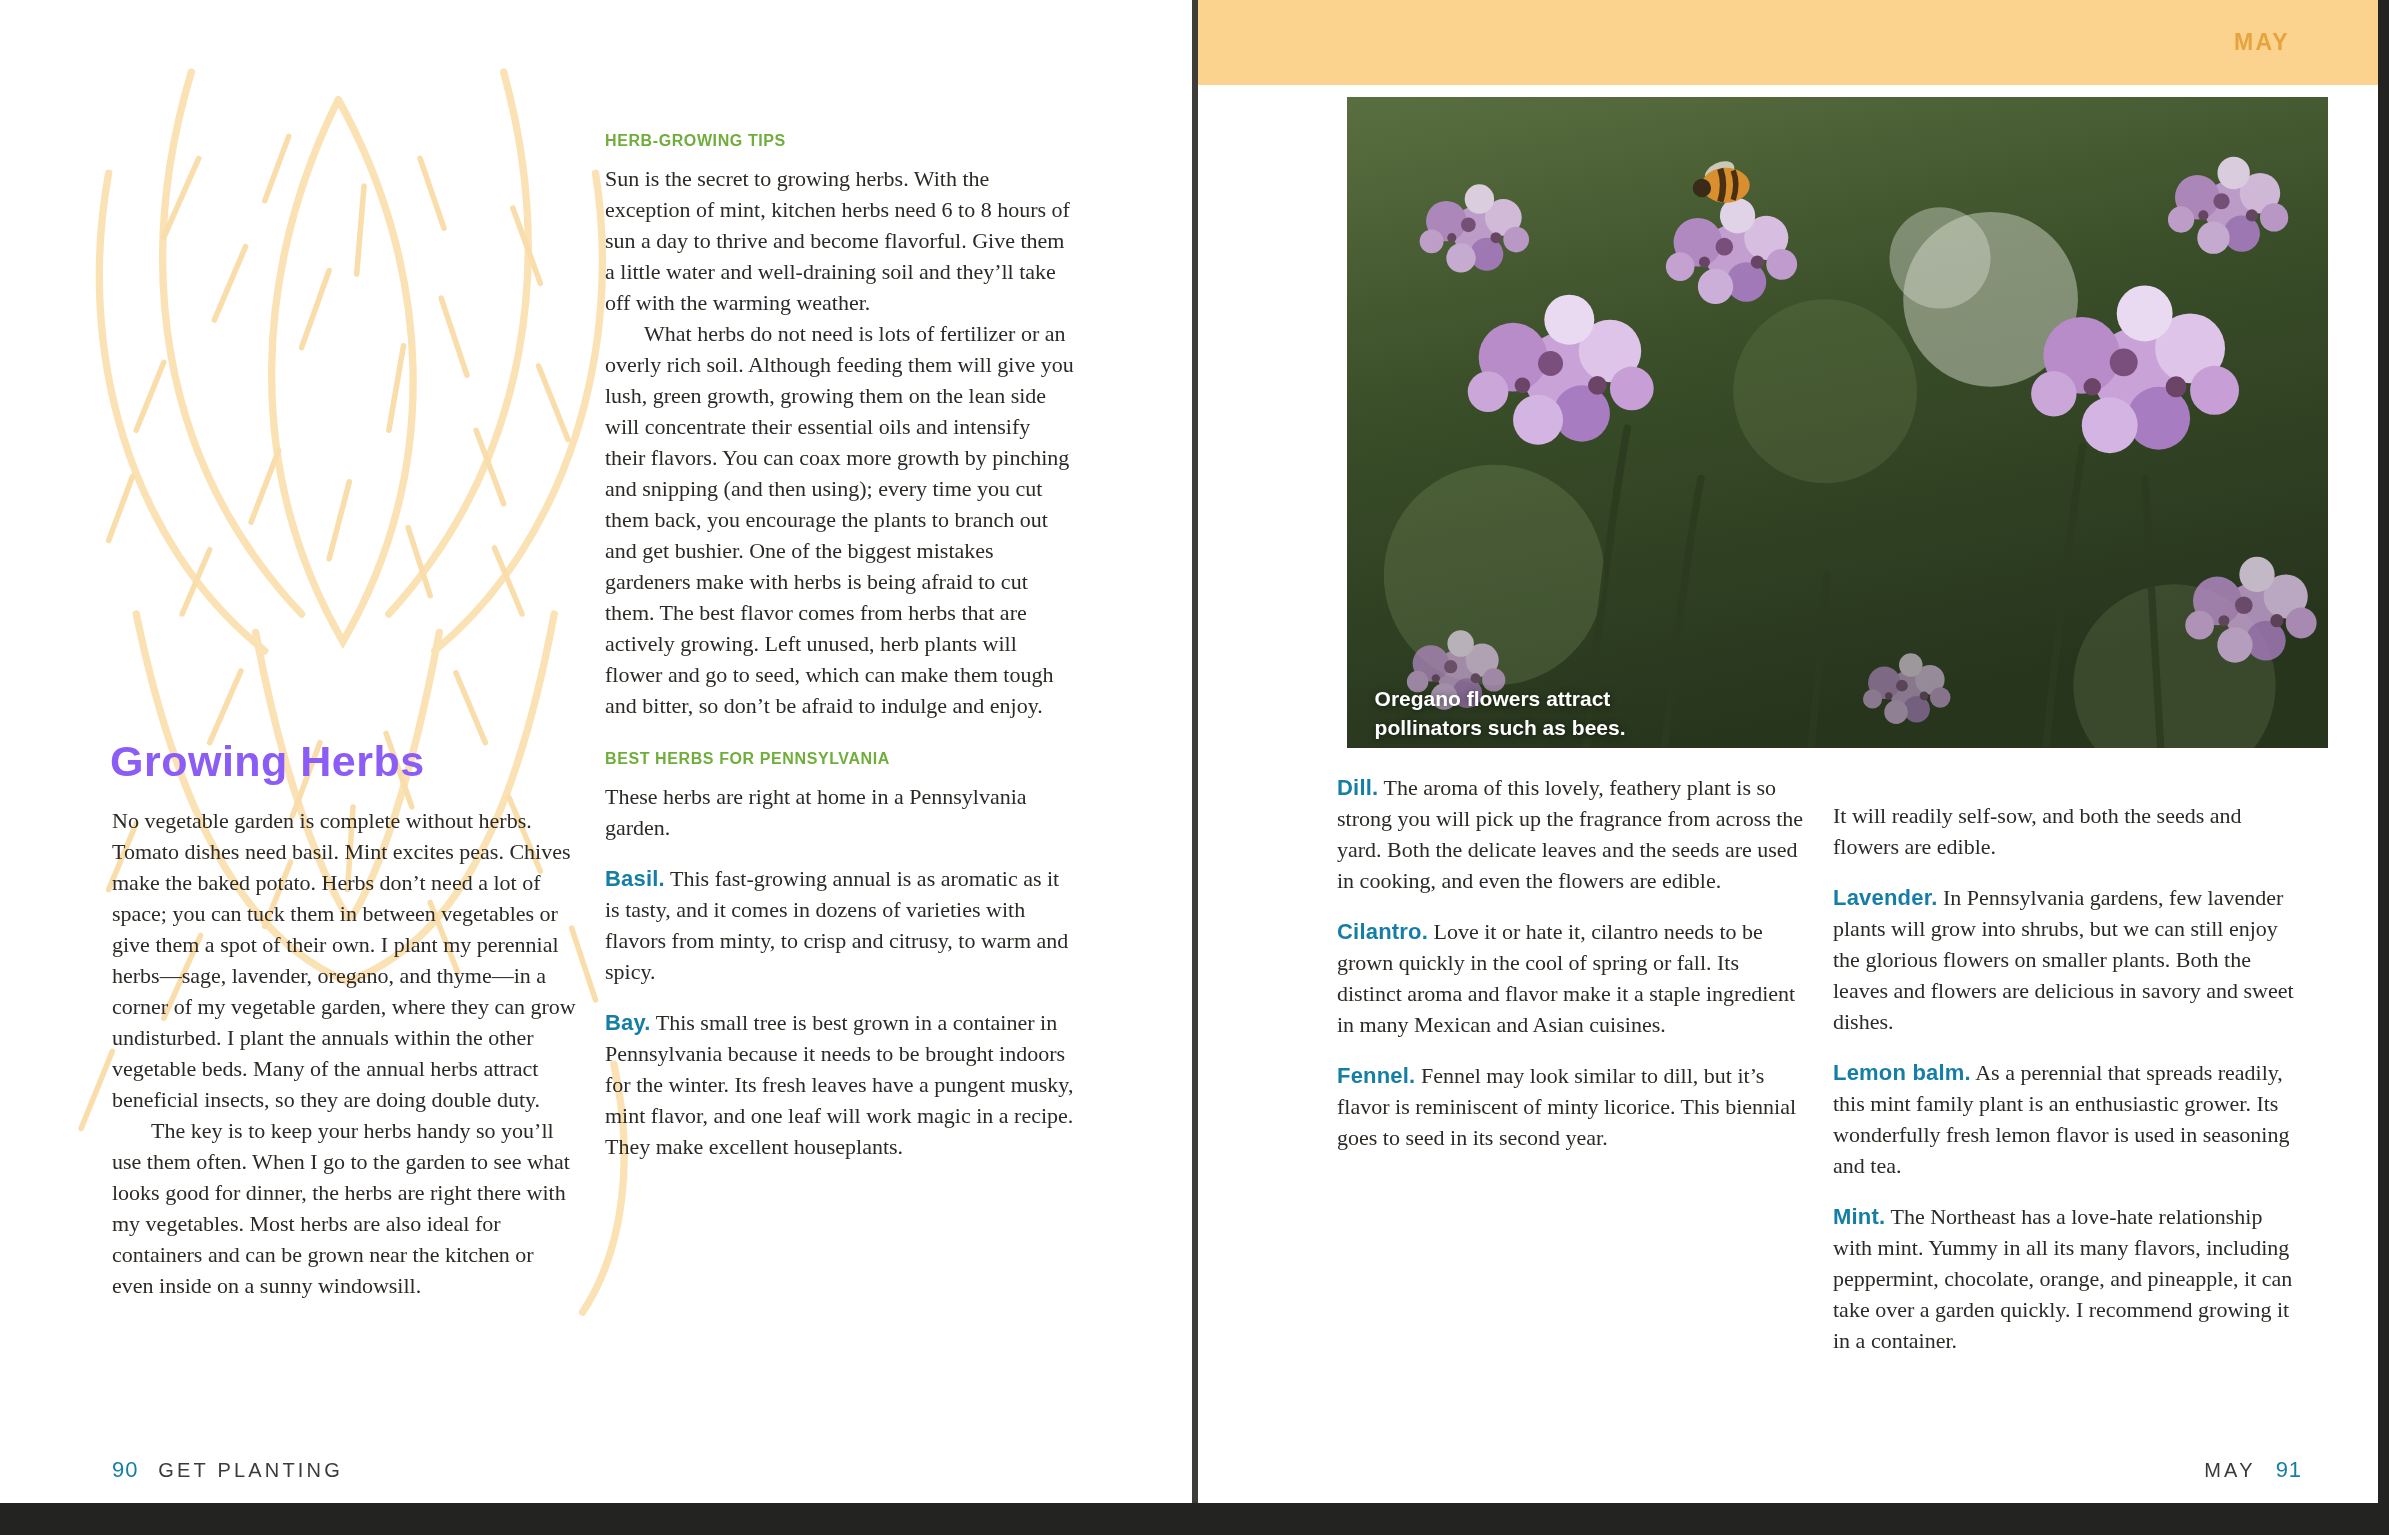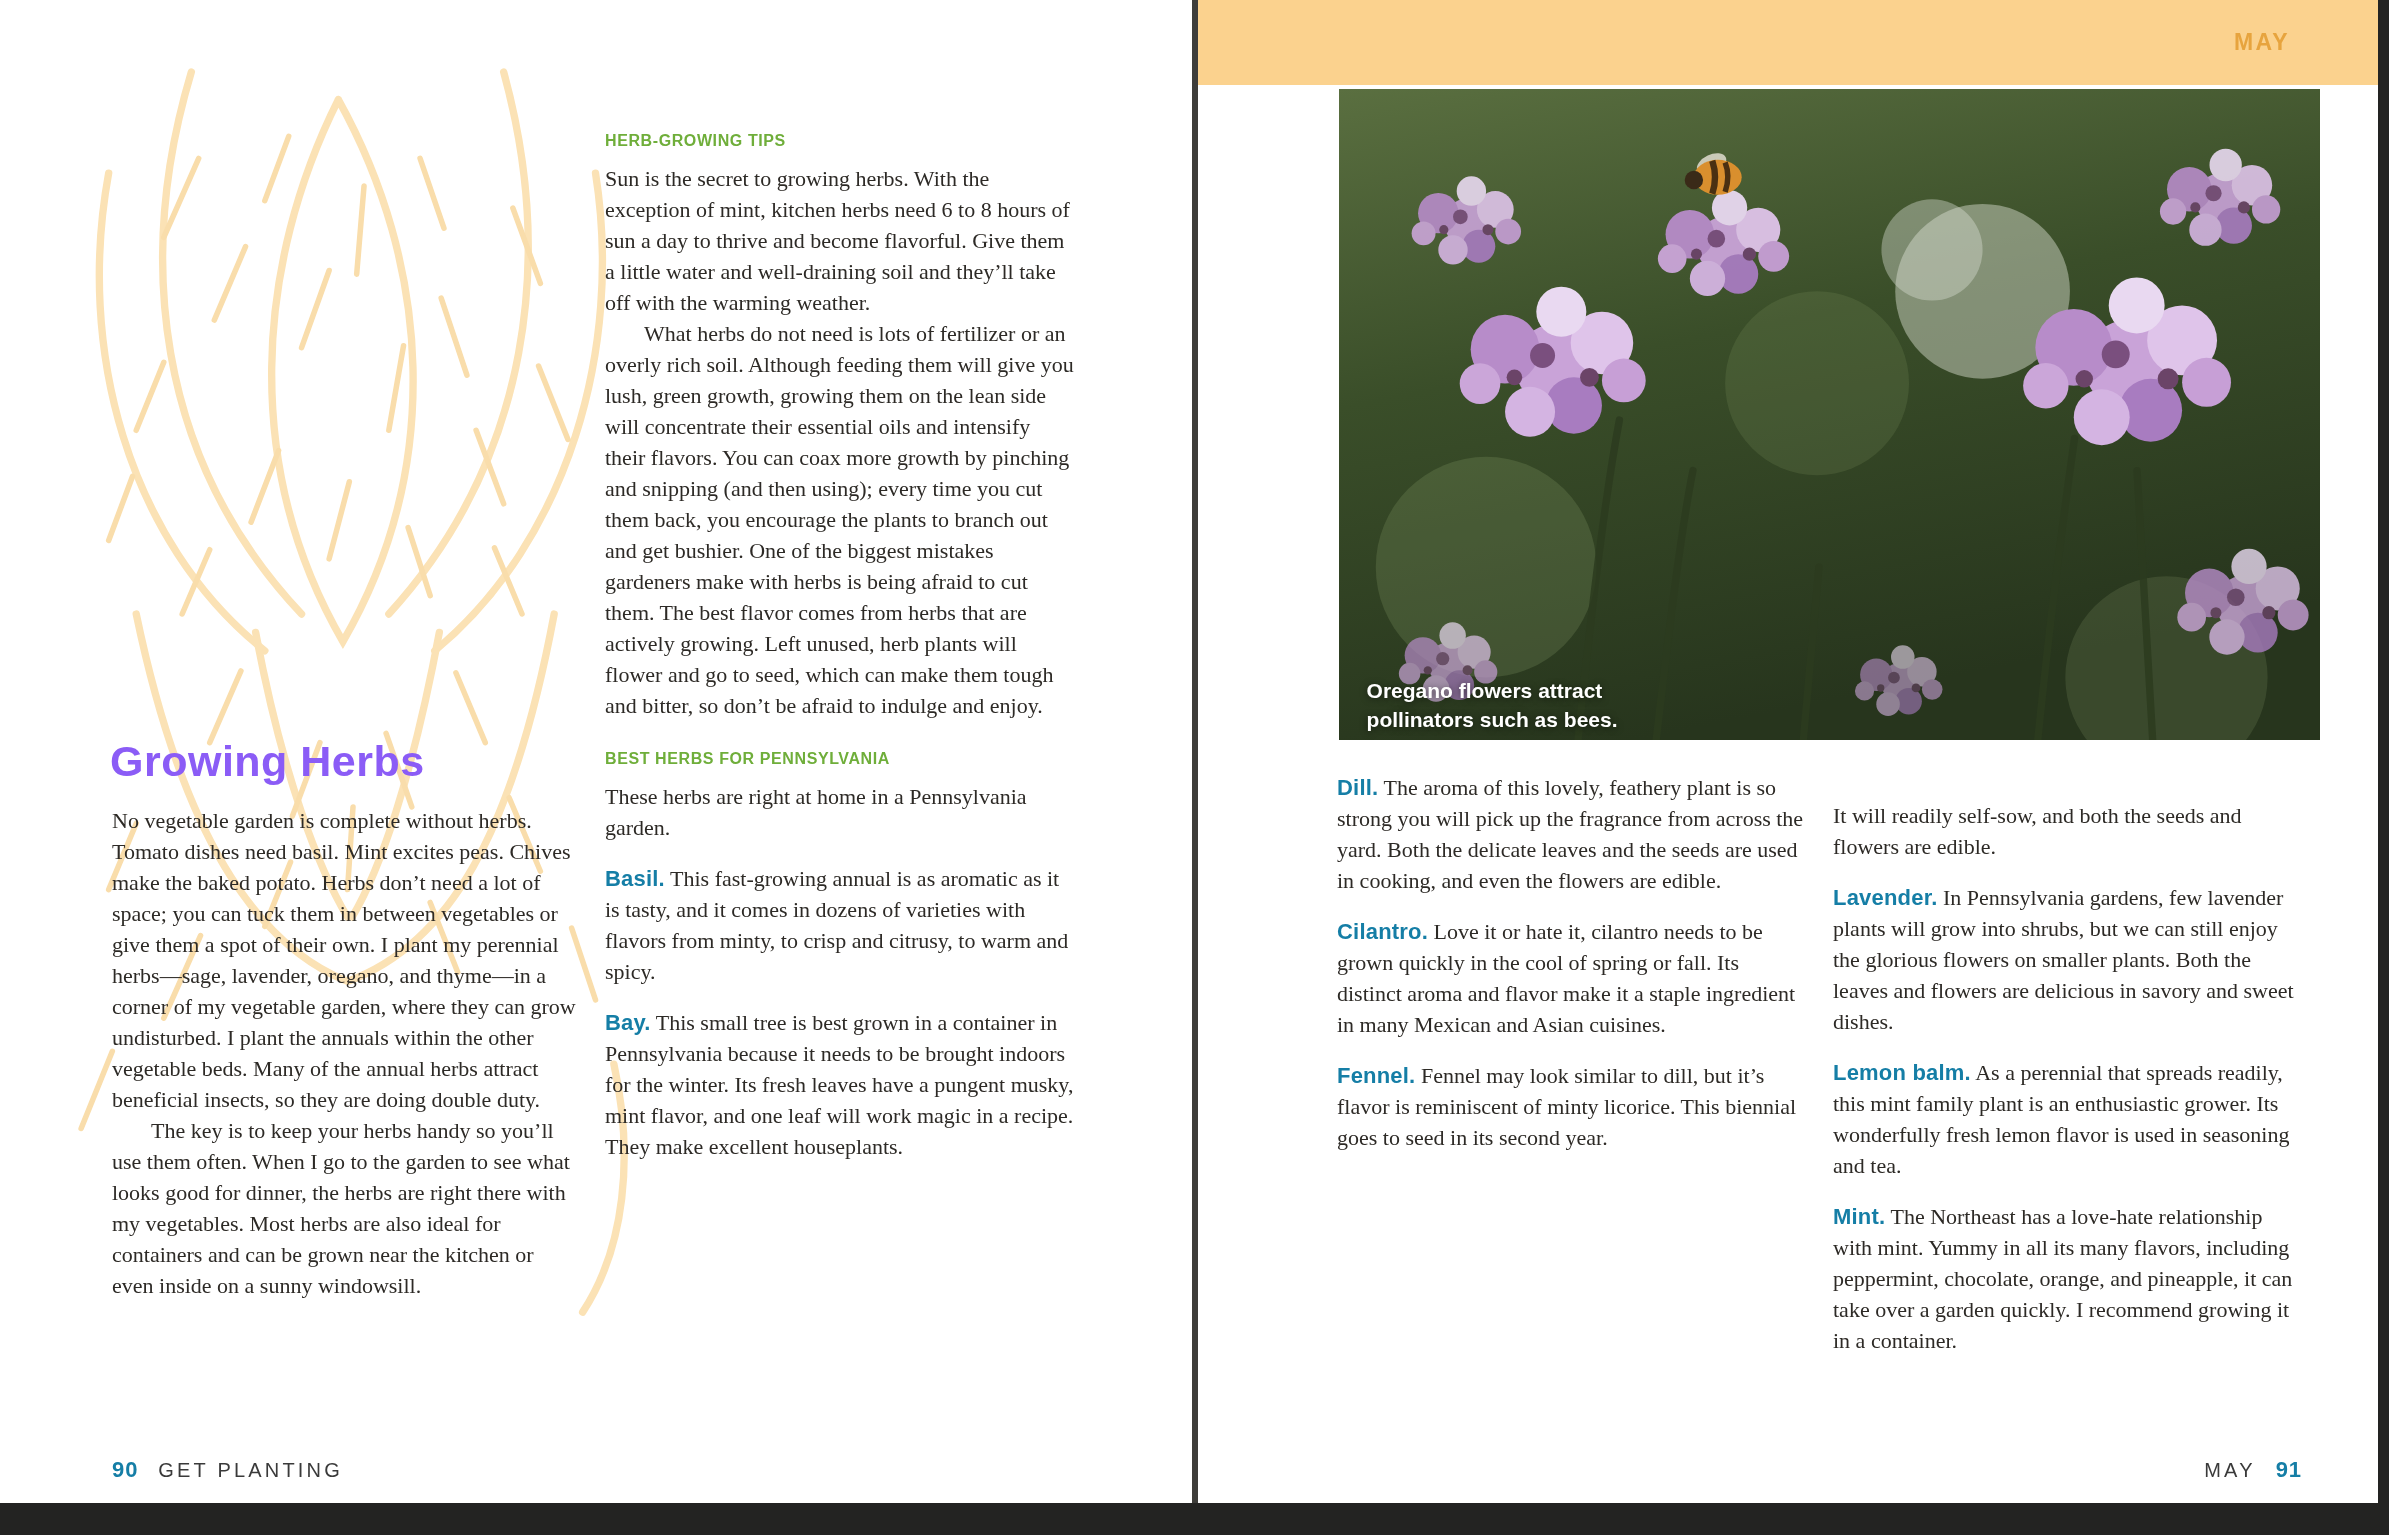--- a/index.html
+++ b/index.html
@@ -35,39 +35,39 @@
   .band {
     position:absolute; left:1197px; top:0; width:1192px; height:85px;
     background:#fbd28e; display:flex; align-items:center; justify-content:flex-end;
   }
   .band .month {
     font-family:"Liberation Sans", sans-serif; font-weight:700; font-size:23px;
     letter-spacing:2.3px; color:#e7a43e; margin-right:99px;
   }
   .photo {
     position:absolute; left:1335px; top:85px; width:981px; height:651px;
-    margin:4px; overflow:hidden; background:#14532d;
+    margin:12px; overflow:hidden; background:#14532d;
   }
   .photo svg { display:block; width:100%; height:100%; }
   .photo figcaption {
     position:absolute; left:27.6px; top:588px; width:276px;
     font-family:"Liberation Sans", sans-serif; font-weight:700;
     font-size:21px; line-height:28.5px; color:#ffffff;
     text-shadow:0 0.9px 7.4px rgba(0,0,0,0.55);
   }
   .r1-col { left:1337px; top:772px; width:469px; }
   .r2-col { left:1833px; top:800px; width:471px; }
   
   .footer {
     position:absolute; top:1457px; display:flex; align-items:baseline; gap:20px;
     font-family:"Liberation Sans", sans-serif;
   }
   .footer-left  { left:112px; }
   .footer-right { right:87px; }
-  .page-num { font-weight:700; font-size:22px; color:#157ea6; letter-spacing:0.9px; }
+  .page-num { font-weight:400; font-size:22px; color:#157ea6; letter-spacing:0.9px; }
   .section-label { font-size:20px; color:#3a3a3a; letter-spacing:3.2px; }
   
   .gutter { position:absolute; left:1192px; top:0; width:5.5px; height:100%; background:#3e3d3a; }
   .edge-bottom { position:absolute; left:0; bottom:0; width:100%; height:33px; background:#232322; }
   .edge-right { position:absolute; right:0; top:0; width:11px; height:100%; background:#232322; }
 </style>
 </head>
 <body>
 
 <div class="spread">

